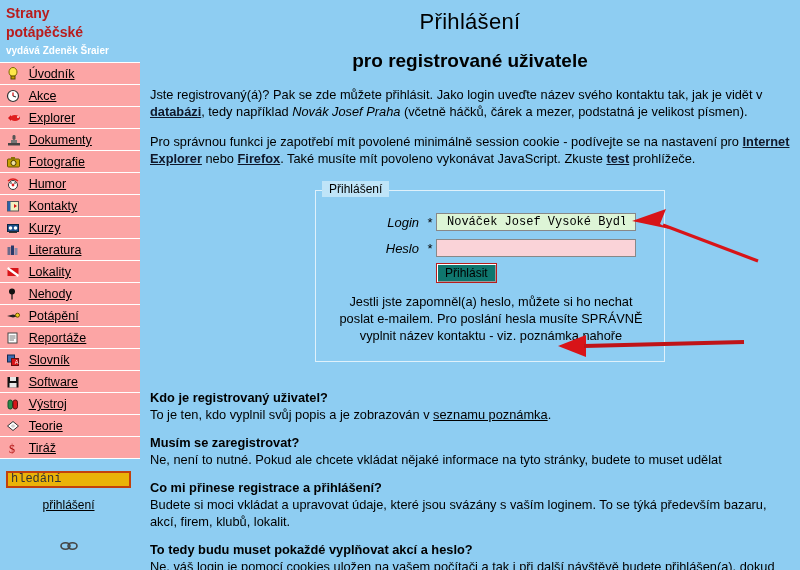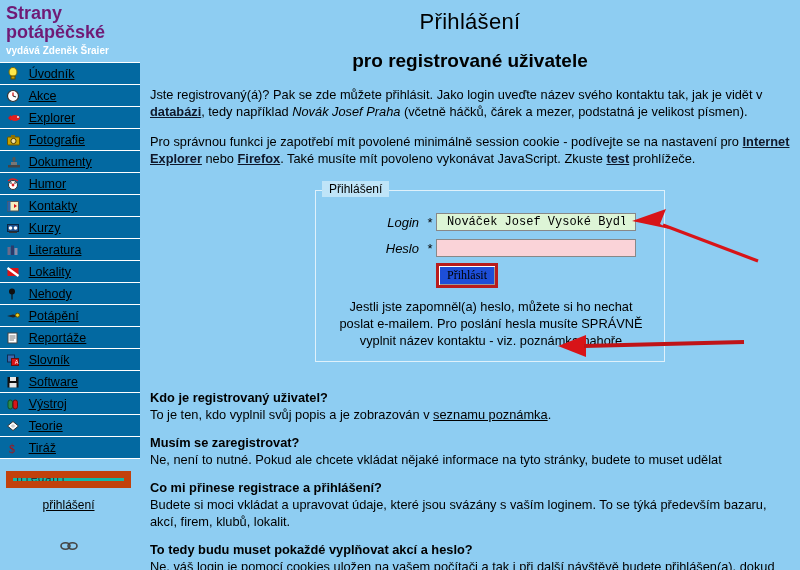--- a/index.html
+++ b/index.html
@@ -24,43 +24,43 @@
     left: 0;
     top: 0;
     width: 140px;
     height: 570px;
     background: #8ecdf2;
   }
   .logo-block {
     padding: 4px 0 0 6px;
   }
   .logo-line {
-    color: #701a75;
+    color: #b91c1c;
     font-weight: bold;
-    font-size: 18px;
+    font-size: 14px;
     line-height: 19px;
     letter-spacing: 0px;
   }
   .logo-sub {
     color: #ffffff;
     font-size: 10px;
     font-weight: bold;
     line-height: 13px;
     margin-top: 2px;
   }
   #menu {
     margin-top: 5px;
     border-top: 1px solid #ffffff;
   }
   .menu-item {
     display: block;
     position: relative;
     height: 21px;
     line-height: 21px;
-    background: #0369a1;
+    background: #fca5a5;
     border-bottom: 1px solid #ffffff;
     padding-left: 6px;
     white-space: nowrap;
     cursor: pointer;
     overflow: hidden;
   }
   .menu-item.active {
     background: #f2fbfe;
   }
   .menu-item .mi-icon {
@@ -78,22 +78,22 @@
     font-size: 12.5px;
   }
   #search-wrap {
     margin-top: 11px;
     padding: 0 6px;
   }
   #search-input {
     width: 125px;
     height: 17px;
     box-sizing: border-box;
-    border: 7px solid #c2410c;
-    background: #14b8a6;
+    border: 2px solid #c2410c;
+    background: #eab308;
     font-family: "Liberation Mono", monospace;
     font-size: 12px;
     color: #333;
     padding: 1px 3px;
   }
   #login-link-wrap {
     text-align: center;
     margin-top: 9px;
     width: 137px;
   }
@@ -187,24 +187,24 @@
     border: 1px solid #888;
     font-family: "Liberation Mono", monospace;
     font-size: 12px;
     padding: 0 10px;
     color: #000;
   }
   input#login-input { background: #ddf5d6; }
   input#heslo-input { background: #fad3d8; }
 
   .btn {
-    font-family: Liberation Serif, serif;
+    font-family: Liberation Sans, sans-serif;
     font-size: 12px;
-    background: #1d4ed8;
-    border: 3px solid #b91c1c;
+    background: #0f766e;
+    border: 1px solid #b91c1c;
     box-shadow: inset 1px 1px 0 #fff, inset -1px -1px 0 #999;
     padding: 2px 8px;
     color: #000;
     cursor: pointer;
   }
   #submit-row {
     margin-left: 120px;
     margin-top: 2px;
   }
   .forgot-text {
@@ -285,37 +285,37 @@
             <ellipse cx="9" cy="7" rx="5" ry="3" fill="#e02020"></ellipse>
             <circle cx="12" cy="6" r="0.9" fill="#fff"></circle>
           </svg>
       </span>
       <span class="mi-label">Explorer</span>
     </a>
 
     <a class="menu-item">
       <span class="mi-icon">
         <svg width="16" height="14" viewBox="0 0 16 14">
+            <rect x="2" y="10" width="12" height="2.5" fill="#444"></rect>
+            <path d="M5 10 L5 7 L11 7 L11 10 Z" fill="#777"></path>
+            <rect x="6.5" y="2" width="3" height="5" rx="1.4" fill="#555"></rect>
+          </svg>
+      </span>
+      <span class="mi-label">Dokumenty</span>
+    </a>
+
+    <a class="menu-item">
+      <span class="mi-icon">
+        <svg width="16" height="14" viewBox="0 0 16 14">
             <rect x="1.5" y="4" width="12" height="8" rx="1" fill="#c8a200" stroke="#6a5400"></rect>
             <rect x="5" y="2" width="4" height="2" fill="#8a7000"></rect>
             <circle cx="7.5" cy="8" r="2.6" fill="#f0e0a0" stroke="#4a3a00"></circle>
           </svg>
       </span>
       <span class="mi-label">Fotografie</span>
-    </a>
-
-    <a class="menu-item">
-      <span class="mi-icon">
-        <svg width="16" height="14" viewBox="0 0 16 14">
-            <rect x="2" y="10" width="12" height="2.5" fill="#444"></rect>
-            <path d="M5 10 L5 7 L11 7 L11 10 Z" fill="#777"></path>
-            <rect x="6.5" y="2" width="3" height="5" rx="1.4" fill="#555"></rect>
-          </svg>
-      </span>
-      <span class="mi-label">Dokumenty</span>
     </a>
 
     <a class="menu-item">
       <span class="mi-icon">
         <svg width="16" height="14" viewBox="0 0 16 14">
             <circle cx="7" cy="8" r="4.5" fill="#ffffff" stroke="#333"></circle>
             <circle cx="7" cy="8" r="1.4" fill="#e02020"></circle>
             <circle cx="5" cy="6" r="0.8" fill="#111"></circle>
             <circle cx="9" cy="6" r="0.8" fill="#111"></circle>
             <path d="M2 4 Q7 0 12 4" stroke="#e02020" stroke-width="1.6" fill="none"></path>

